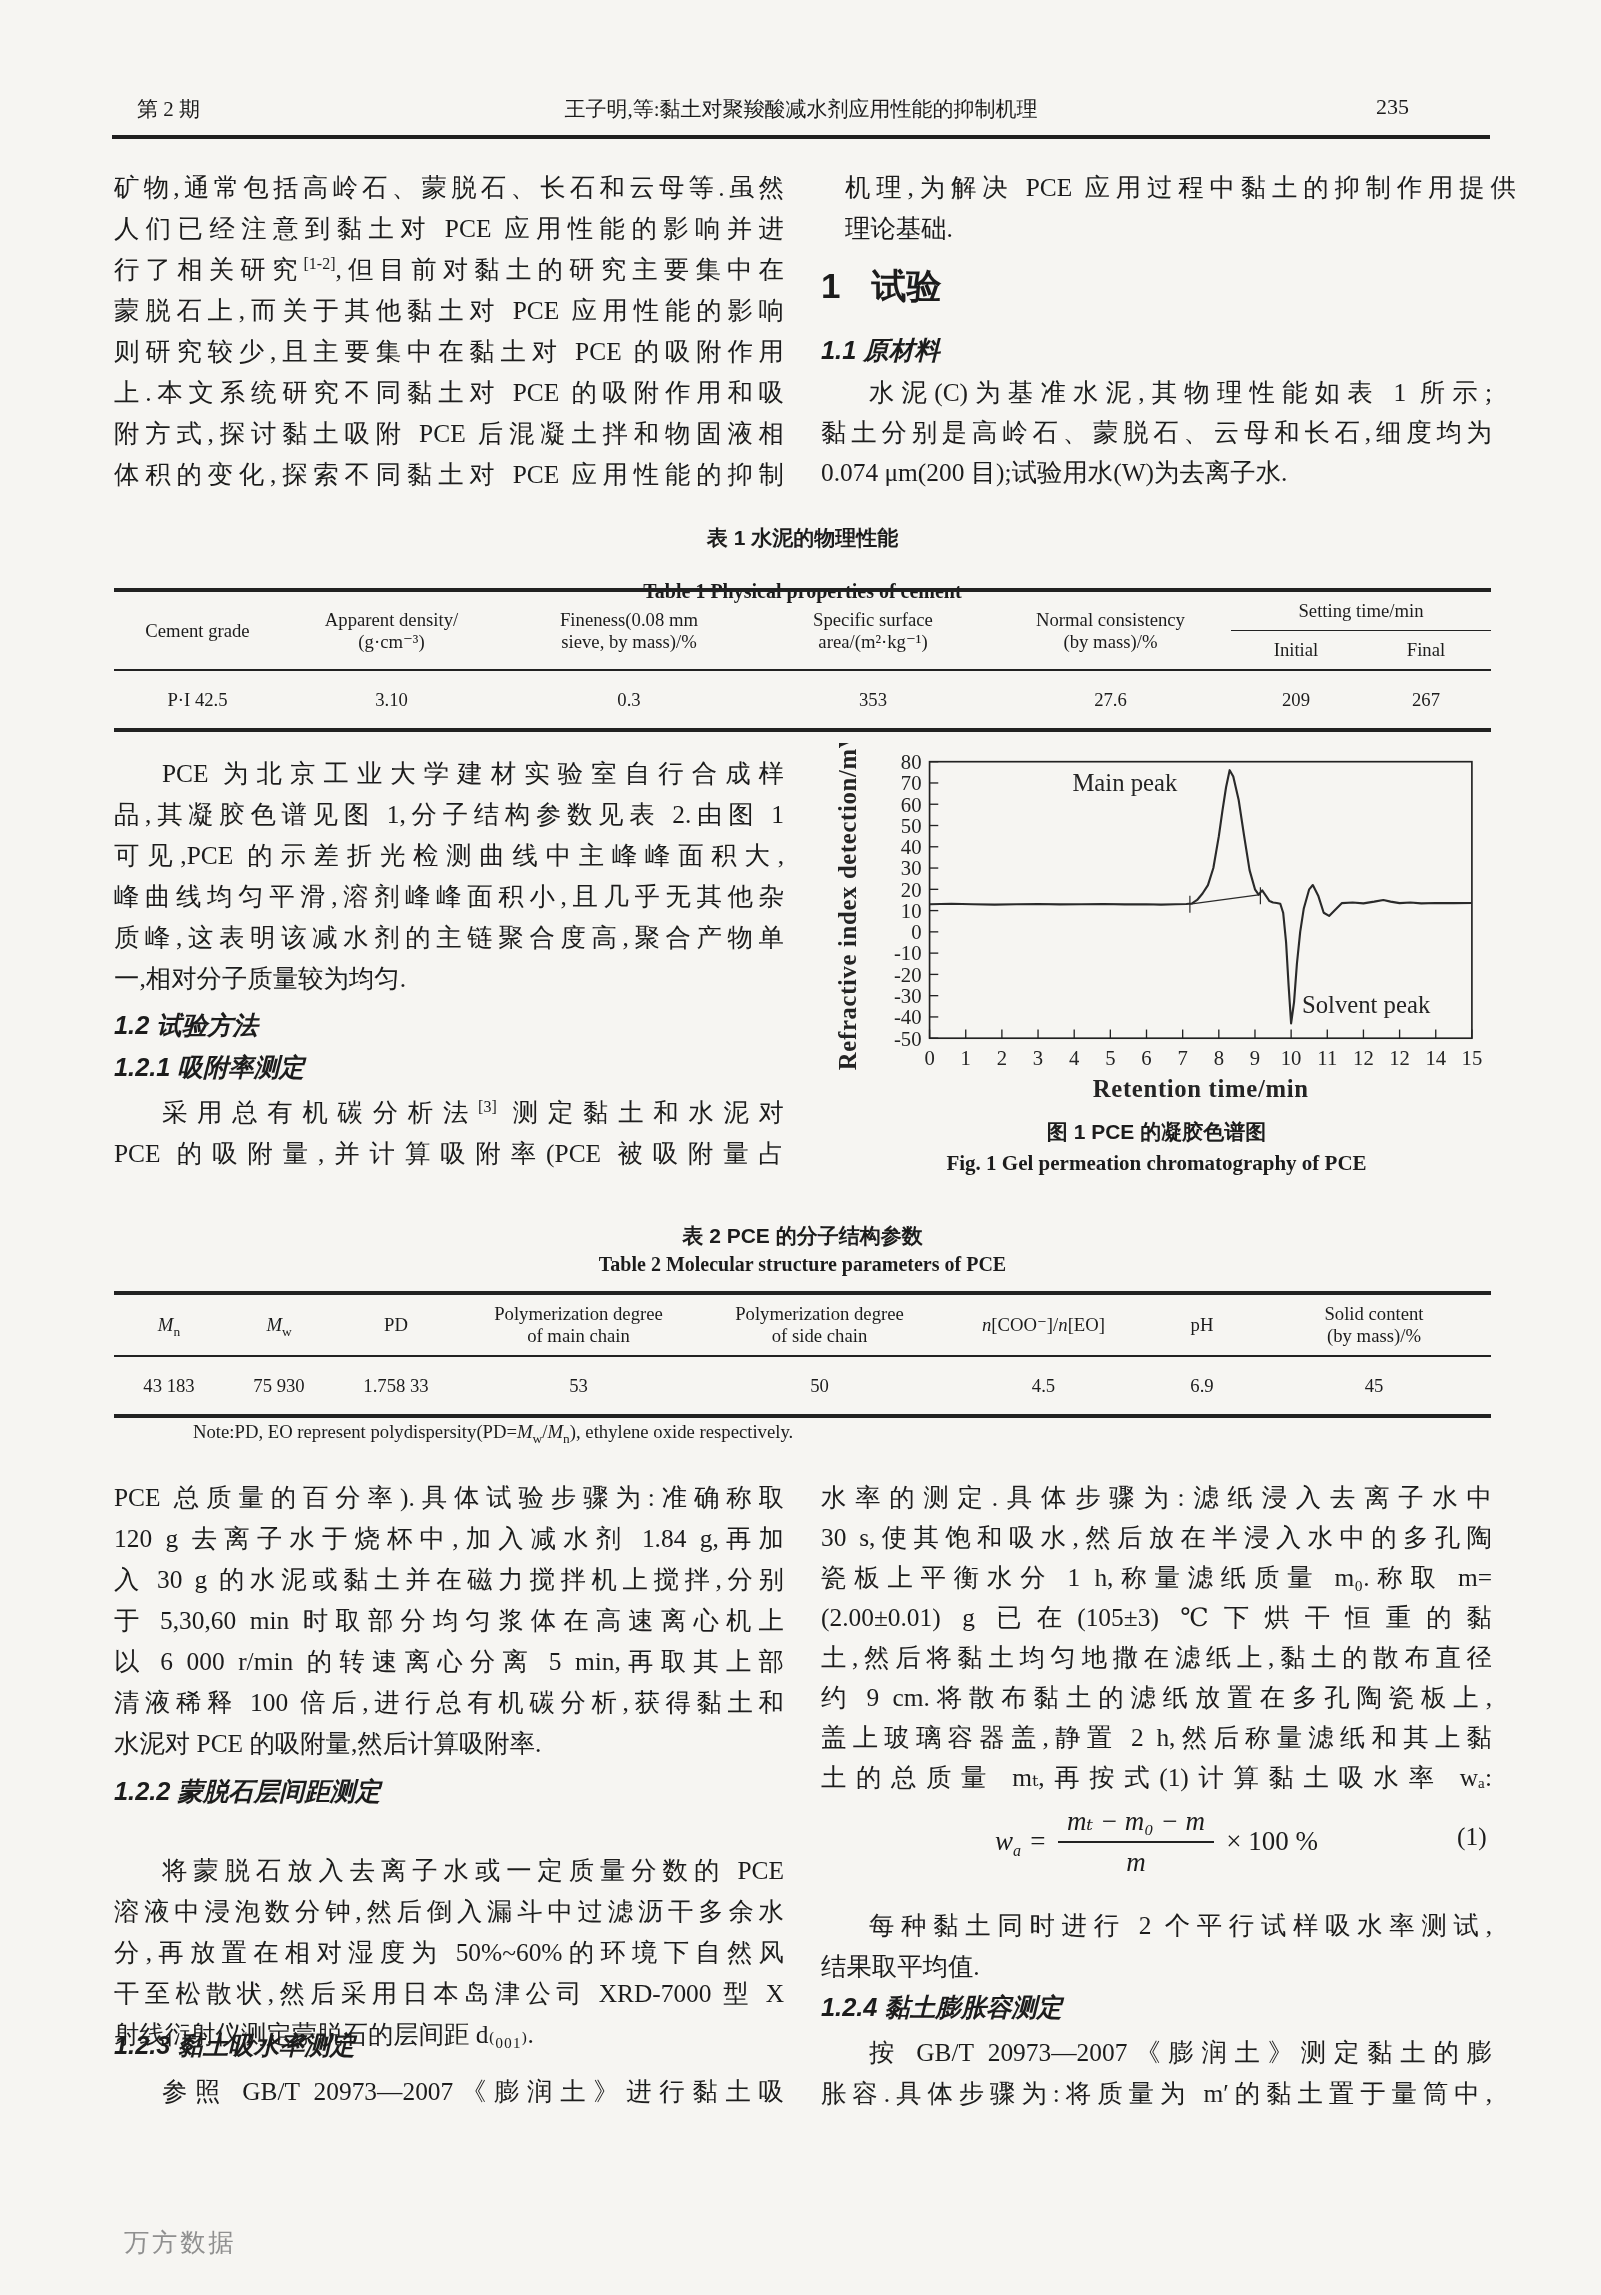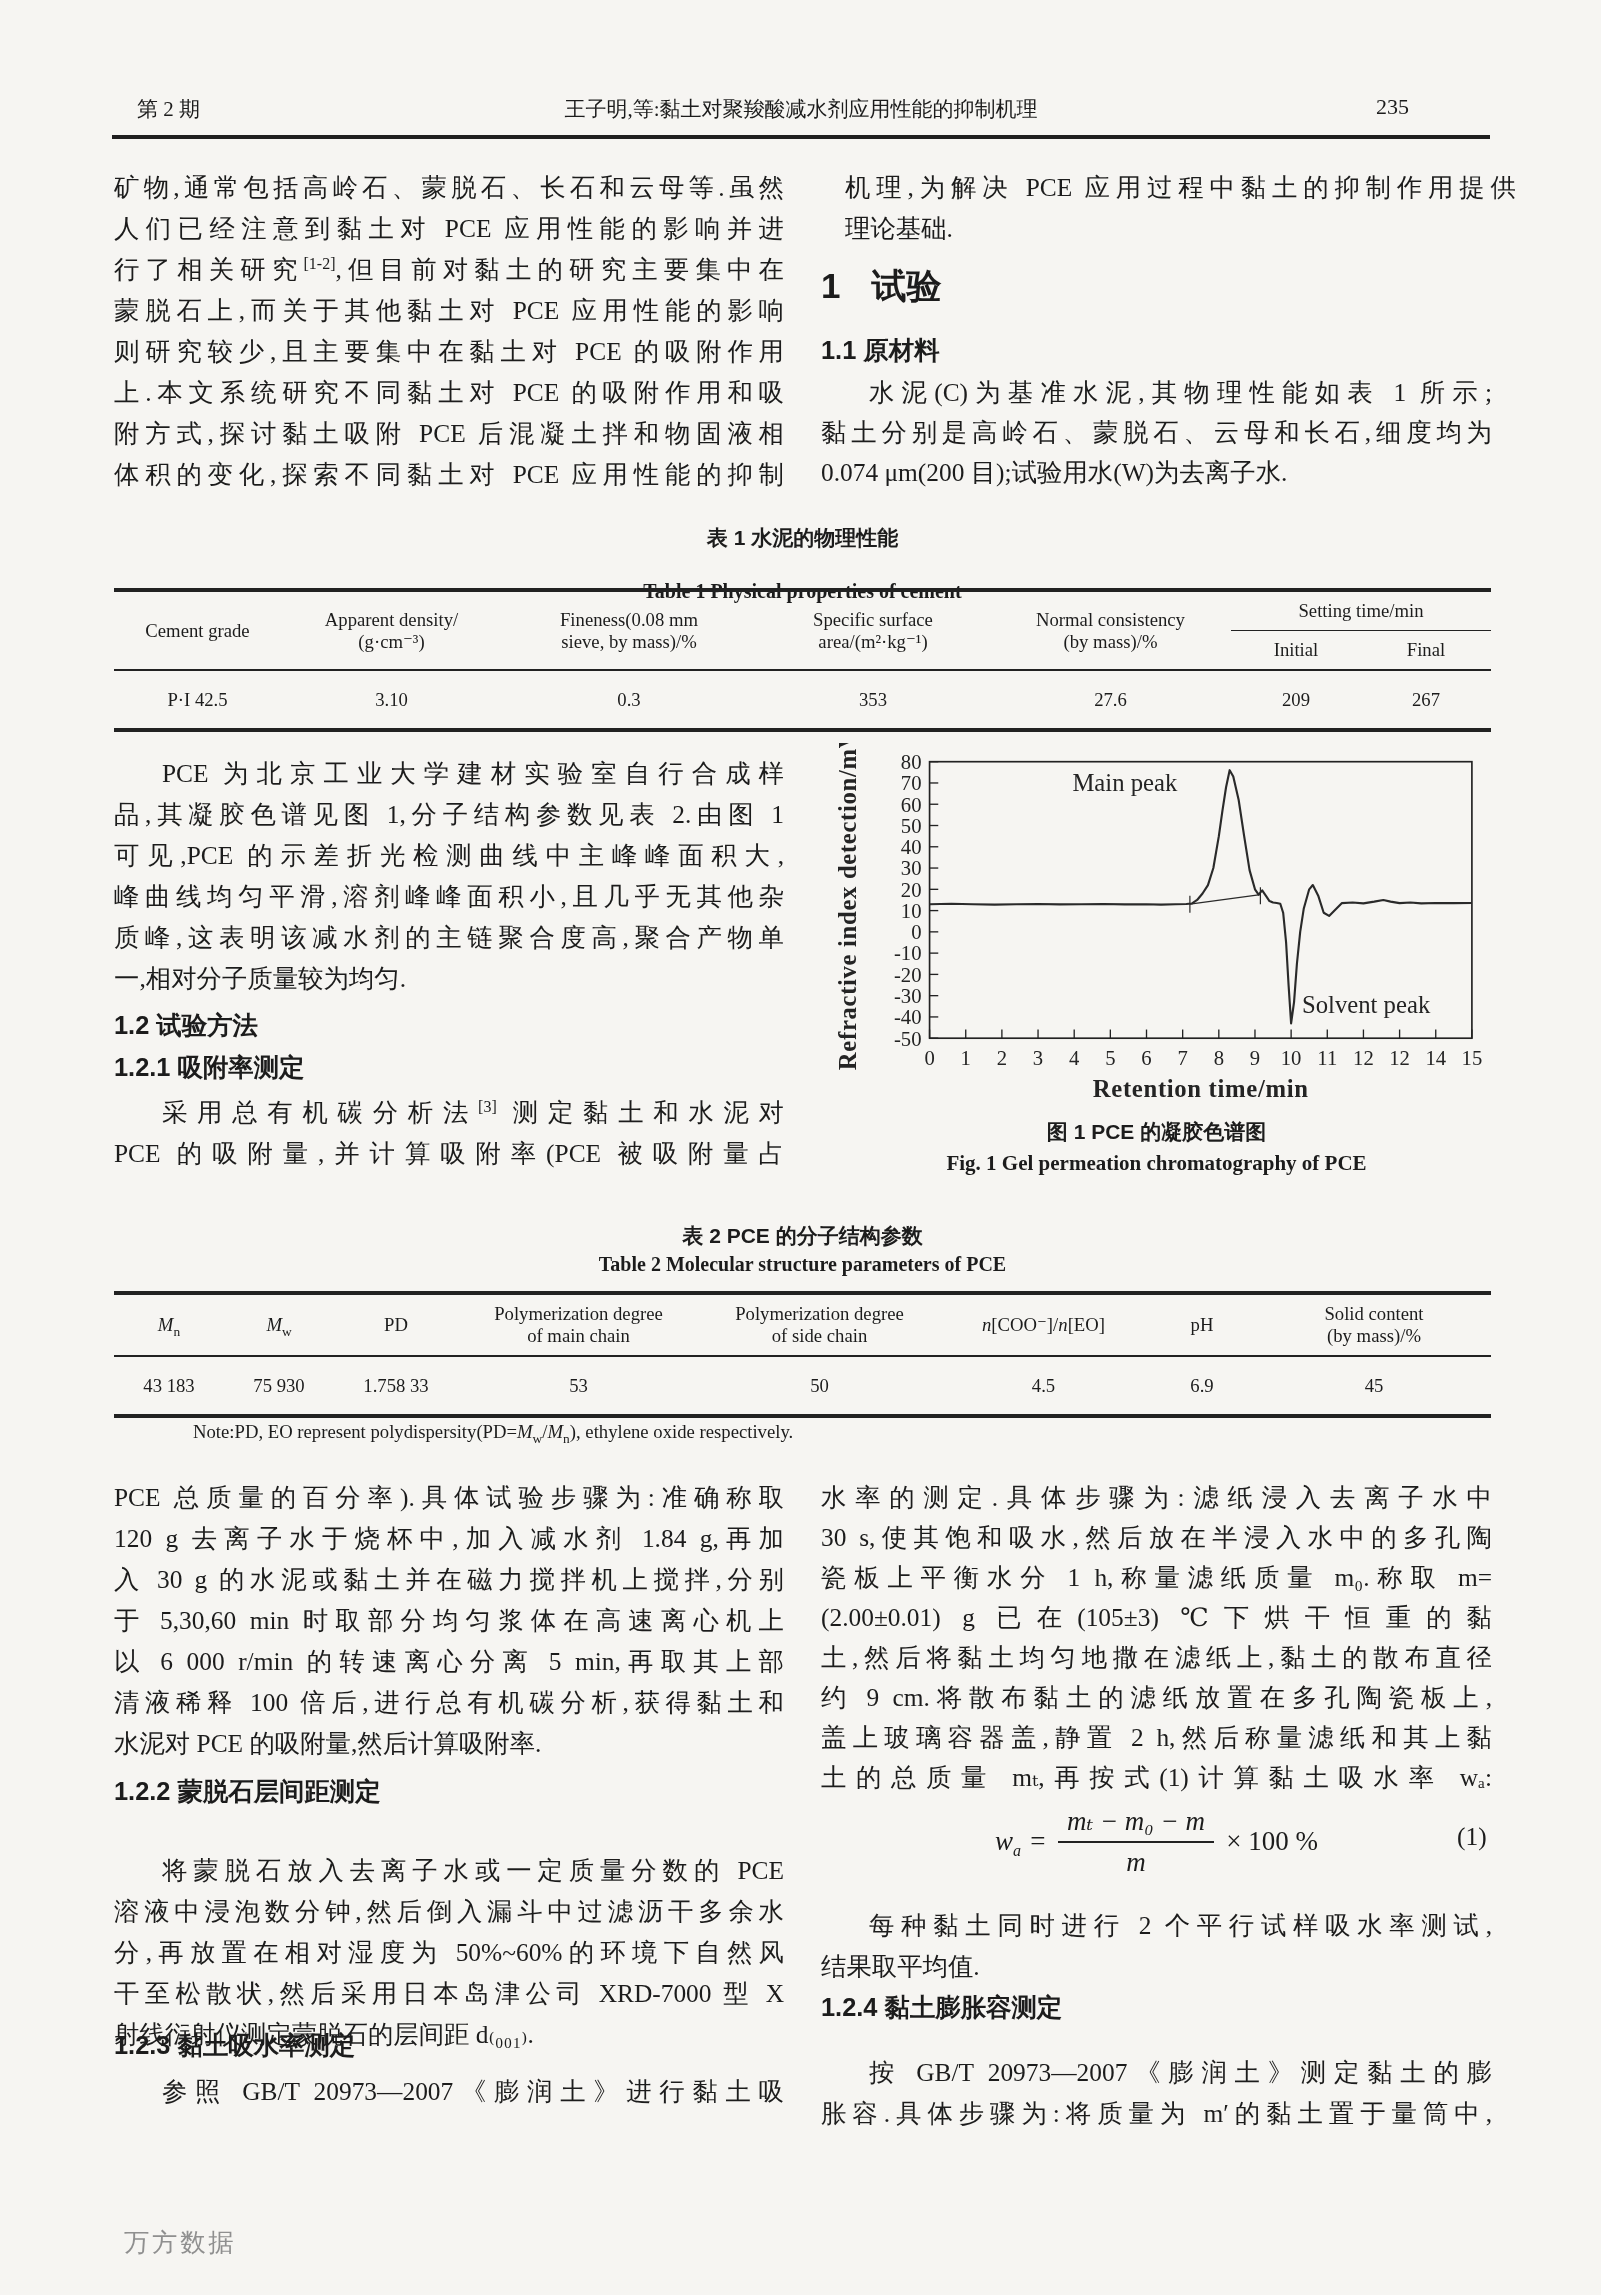--- a/index.html
+++ b/index.html
@@ -9,21 +9,21 @@
   .sans{font-family:"Liberation Sans","DejaVu Sans",sans-serif;}
   .center{text-align:center;}
   
   .para{font-size:25.4px;}
   .para .tl{height:41px;line-height:41px;text-align:justify;text-align-last:justify;white-space:nowrap;}
   .para.lh60 .tl{height:40px;line-height:40px;}
   .para .tl.noj{text-align-last:left;}
   .para sup{font-size:16px;vertical-align:super;line-height:0;}
   
   .h-big{font-size:35px;font-weight:bold;}
-  .h-sec{font-size:25.4px;font-weight:bold;}
+  .h-sec{font-size:25.4px;font-weight:bold;font-style:italic;}
   .h-big .gap{display:inline-block;width:31px;}
   
   .rule{background:#1f1f1f;}
   
   .t-title-cn{font-size:21px;font-weight:bold;}
   .t-title-en{font-size:20px;font-weight:bold;}
   table.dtable{border-collapse:collapse;width:1377px;border-top:4px solid #222;border-bottom:4px solid #222;}
   table.dtable thead{border-bottom:2px solid #222;}
   table.dtable th,table.dtable td{font-weight:normal;text-align:center;vertical-align:middle;
       font-size:18.7px;padding:8px 4px;white-space:pre-line;font-family:"Liberation Serif","DejaVu Serif",serif;}
@@ -313,20 +313,20 @@
     </div>
     <div class="abs eq-no" style="right:5.3px;top:17.4px;">(1)</div>
   </div>
 
   <div class="abs para" style="left:821px;top:1905px;width:671px;">
       <div class="tl" style="text-indent: 48px;">每种黏土同时进行 2 个平行试样吸水率测试,</div>
       <div class="tl noj">结果取平均值.</div>
     </div>
   <div class="abs h-sec sans" style="left:821px;top:1991px;">1.2.4  黏土膨胀容测定</div>
   <div class="abs para" style="left:821px;top:2032px;width:671px;">
-      <div class="tl" style="text-indent: 48px; margin-top: 20px;">按 GB/T 20973—2007《膨润土》测定黏土的膨</div>
+      <div class="tl" style="text-indent: 48px;">按 GB/T 20973—2007《膨润土》测定黏土的膨</div>
       <div class="tl">胀容.具体步骤为:将质量为 m′的黏土置于量筒中,</div>
     </div>
 
   <div class="abs footer" style="left:124px;top:2226px;">万方数据</div>
 
 </div>
 
 
 </body></html>

